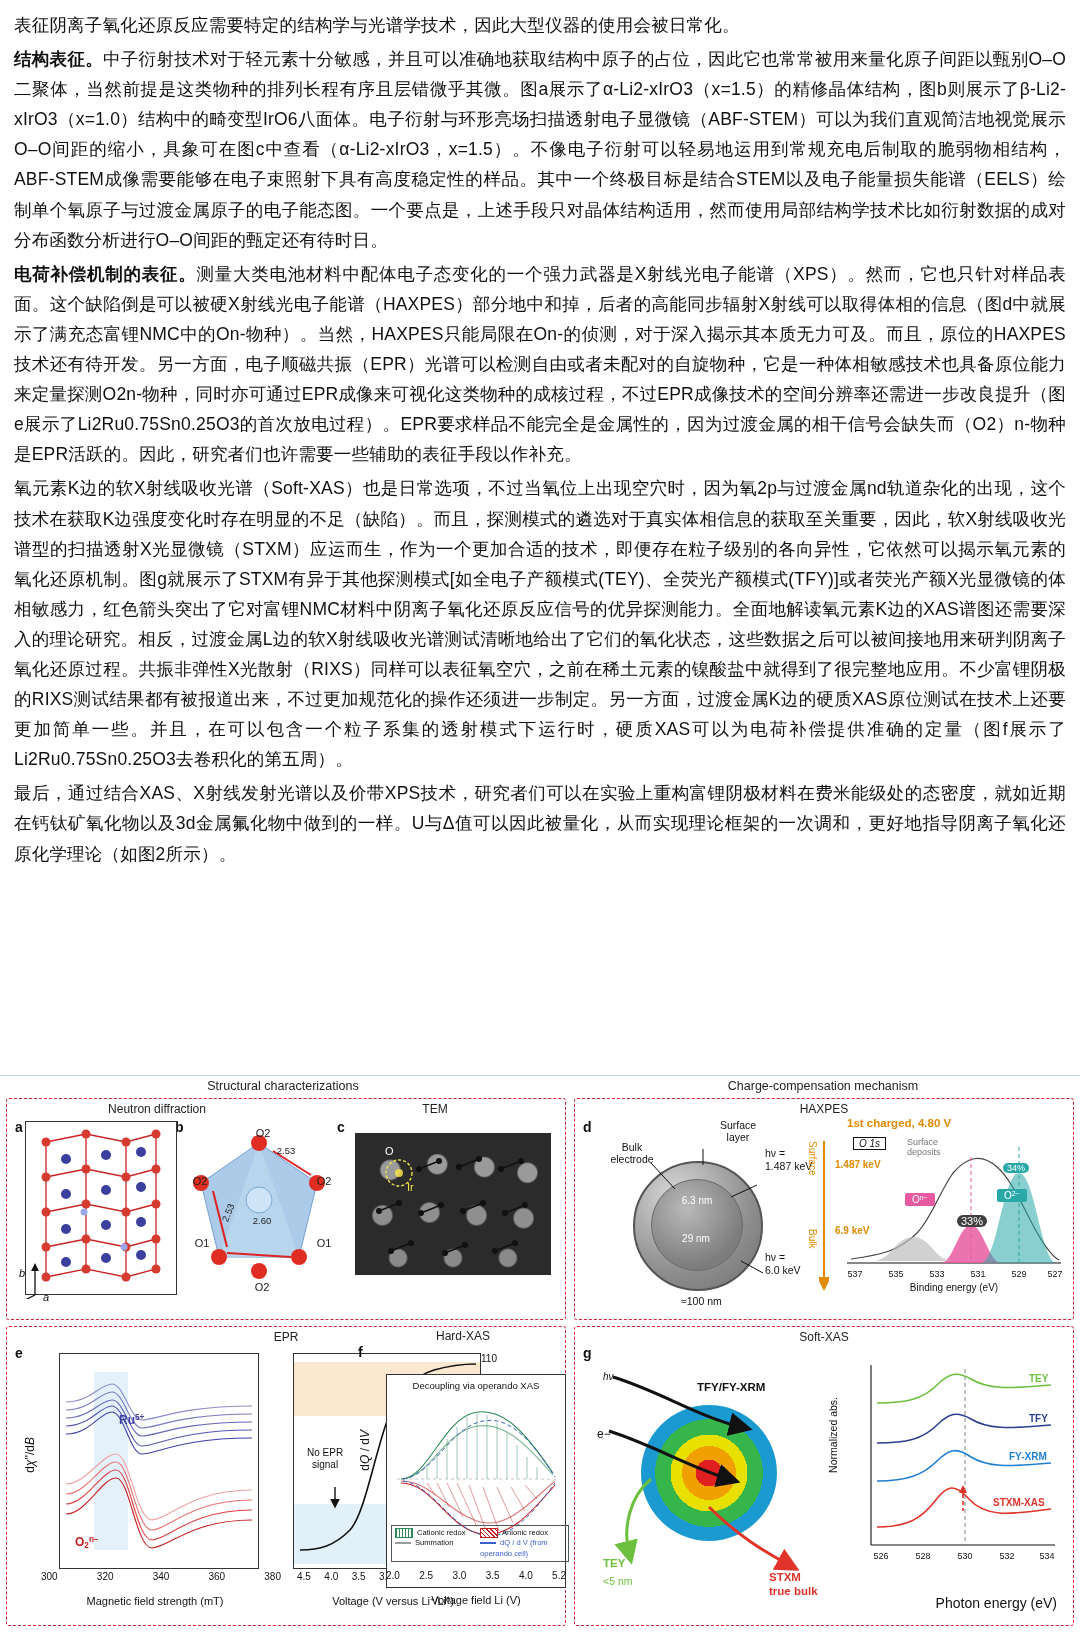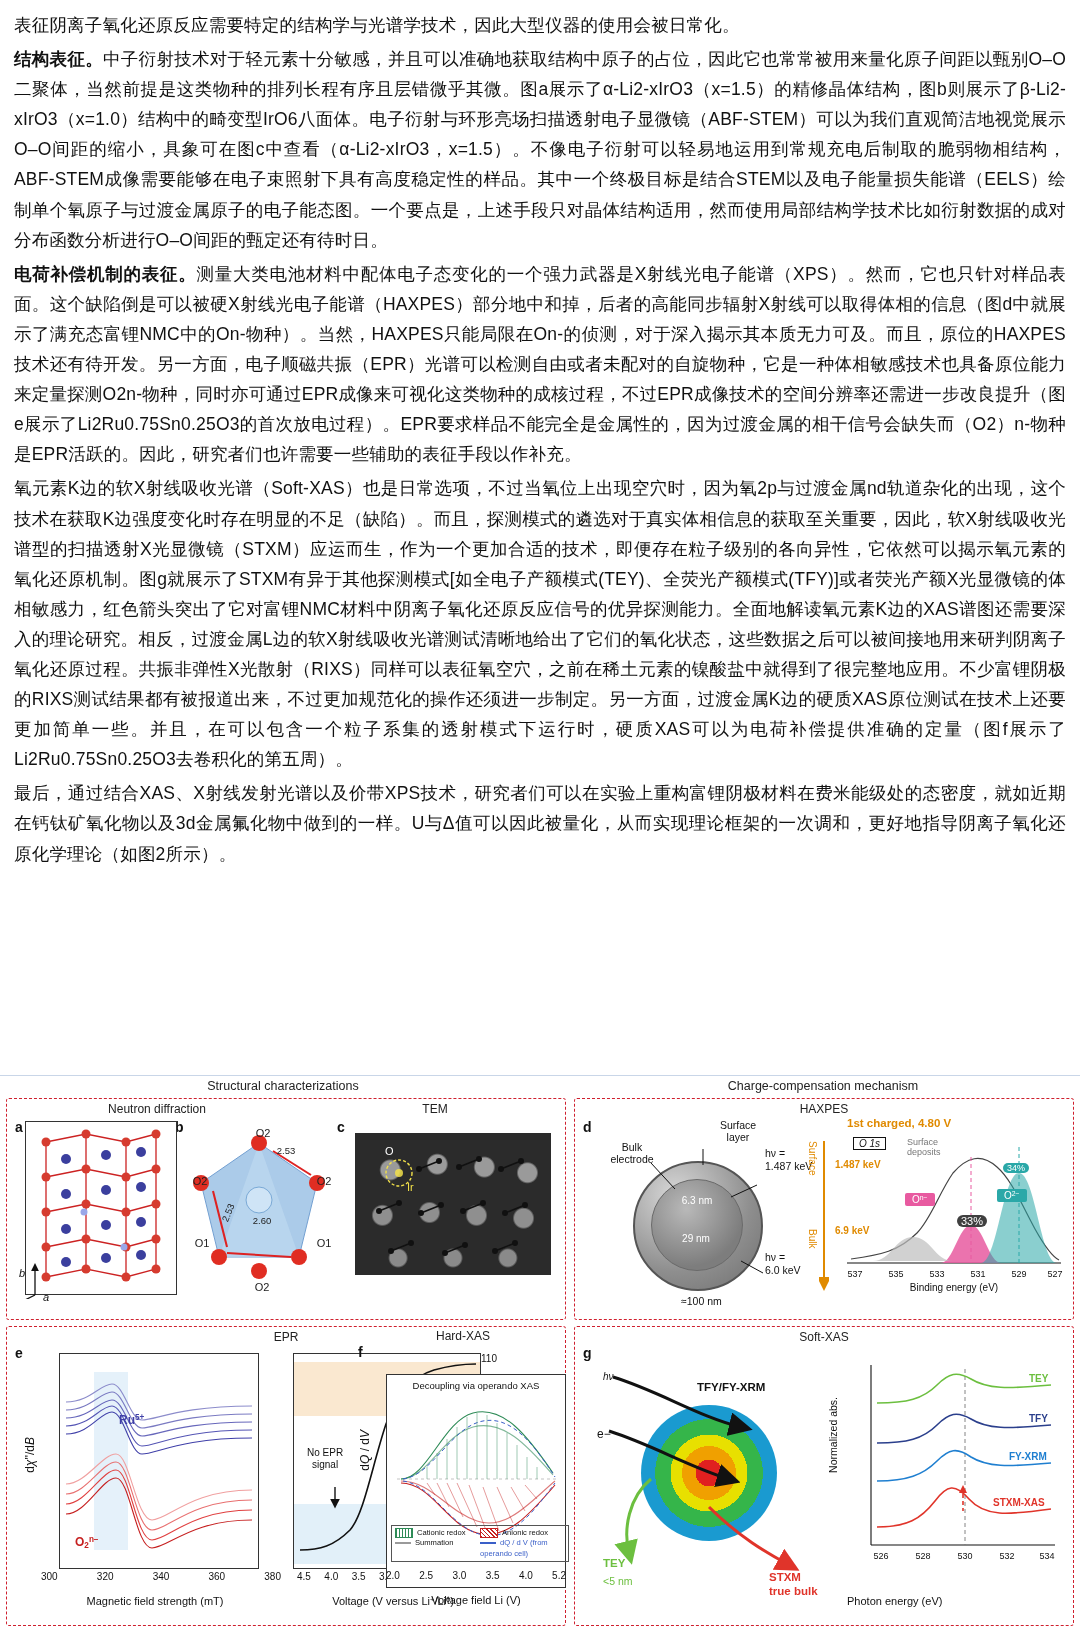--- a/index.html
+++ b/index.html
@@ -545,18 +545,18 @@
               <text x="170" y="200">532</text>
               <text x="210" y="200">534</text>
             </g>
           </svg>
           <div style="position:absolute;left:192px;top:14px;font-size:10px;color:#6cbf3f;font-weight:bold;">TEY</div>
           <div style="position:absolute;left:192px;top:54px;font-size:10px;color:#2b3f8c;font-weight:bold;">TFY</div>
           <div style="position:absolute;left:172px;top:92px;font-size:10px;color:#1f7fd0;font-weight:bold;">FY-XRM</div>
           <div style="position:absolute;left:156px;top:138px;font-size:10px;color:#e0342a;font-weight:bold;">STXM-XAS</div>
         </div>
         <div style="position:absolute;left:252px;top:70px;font-size:10.5px;writing-mode:vertical-rl;transform:rotate(180deg);">Normalized abs.</div>
-        <div style="position:absolute;left:272px;top:268px;width:210px;text-align:left;font-size:11px;">Photon energy (eV)</div>
+        <div style="position:absolute;left:272px;top:268px;width:210px;text-align:right;font-size:14px;">Photon energy (eV)</div>
       </div>
 
     </div>
   </div>
 </div>
 
 </body></html>

